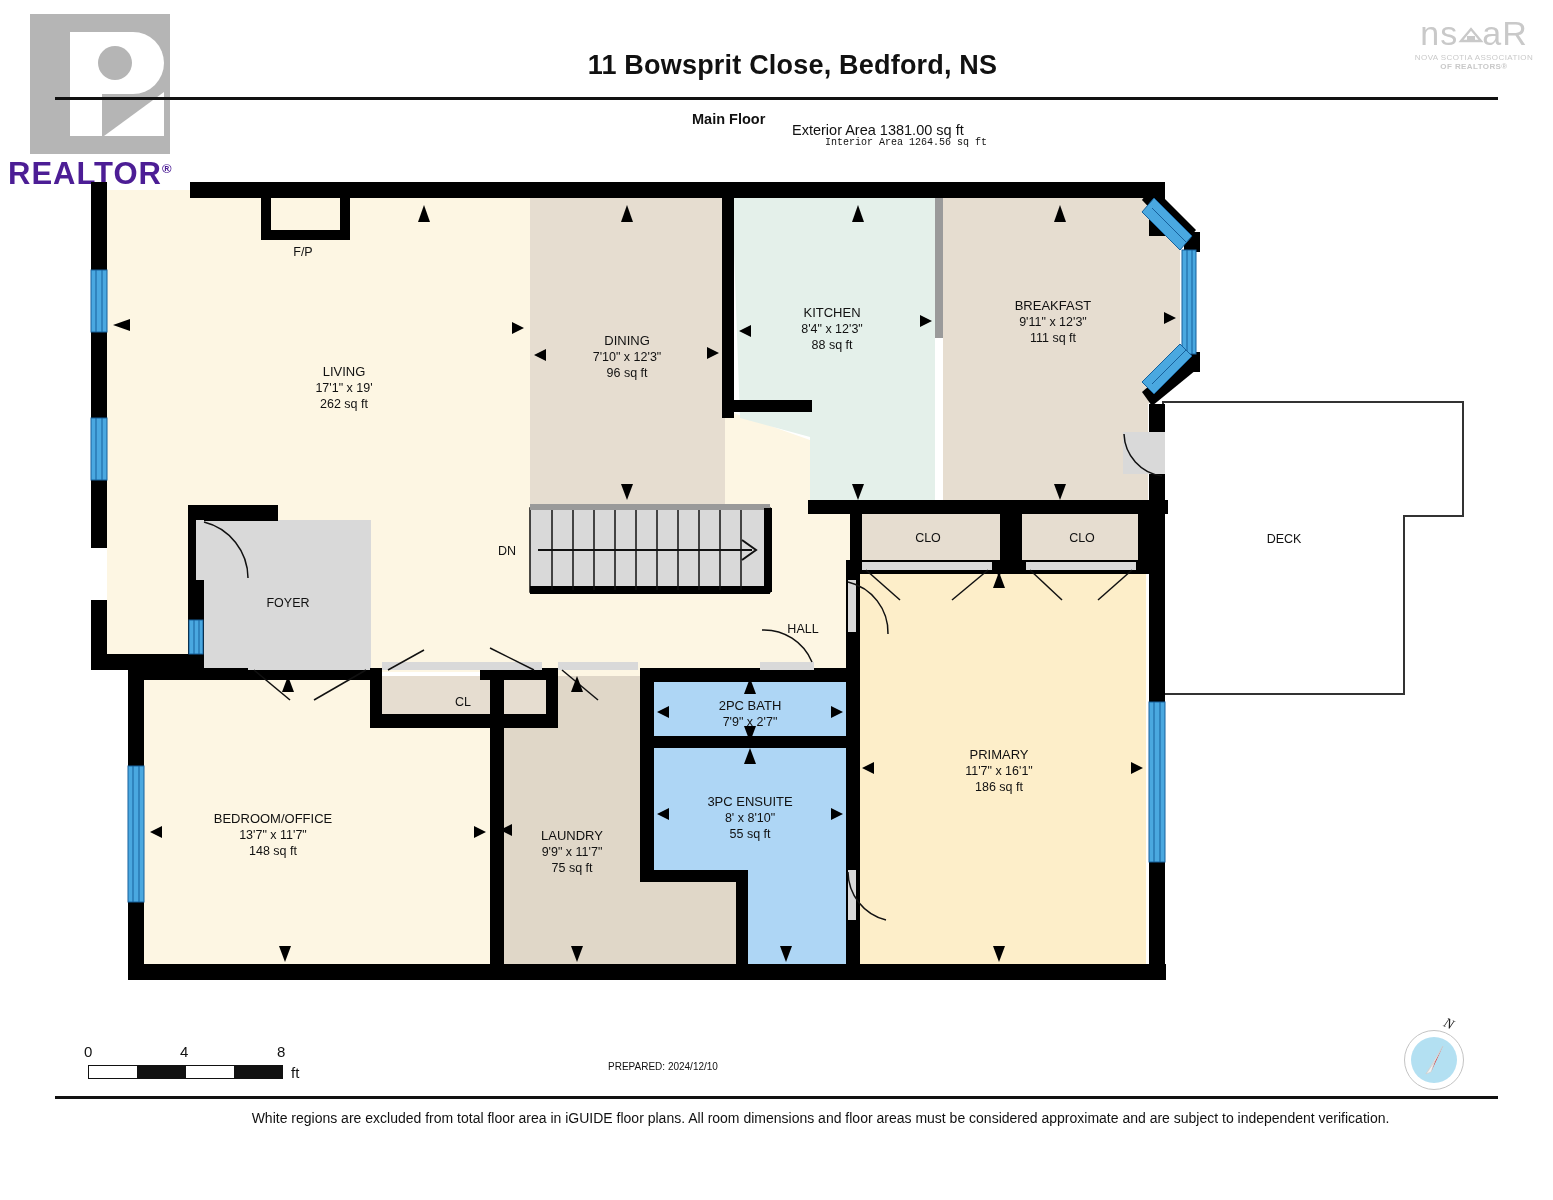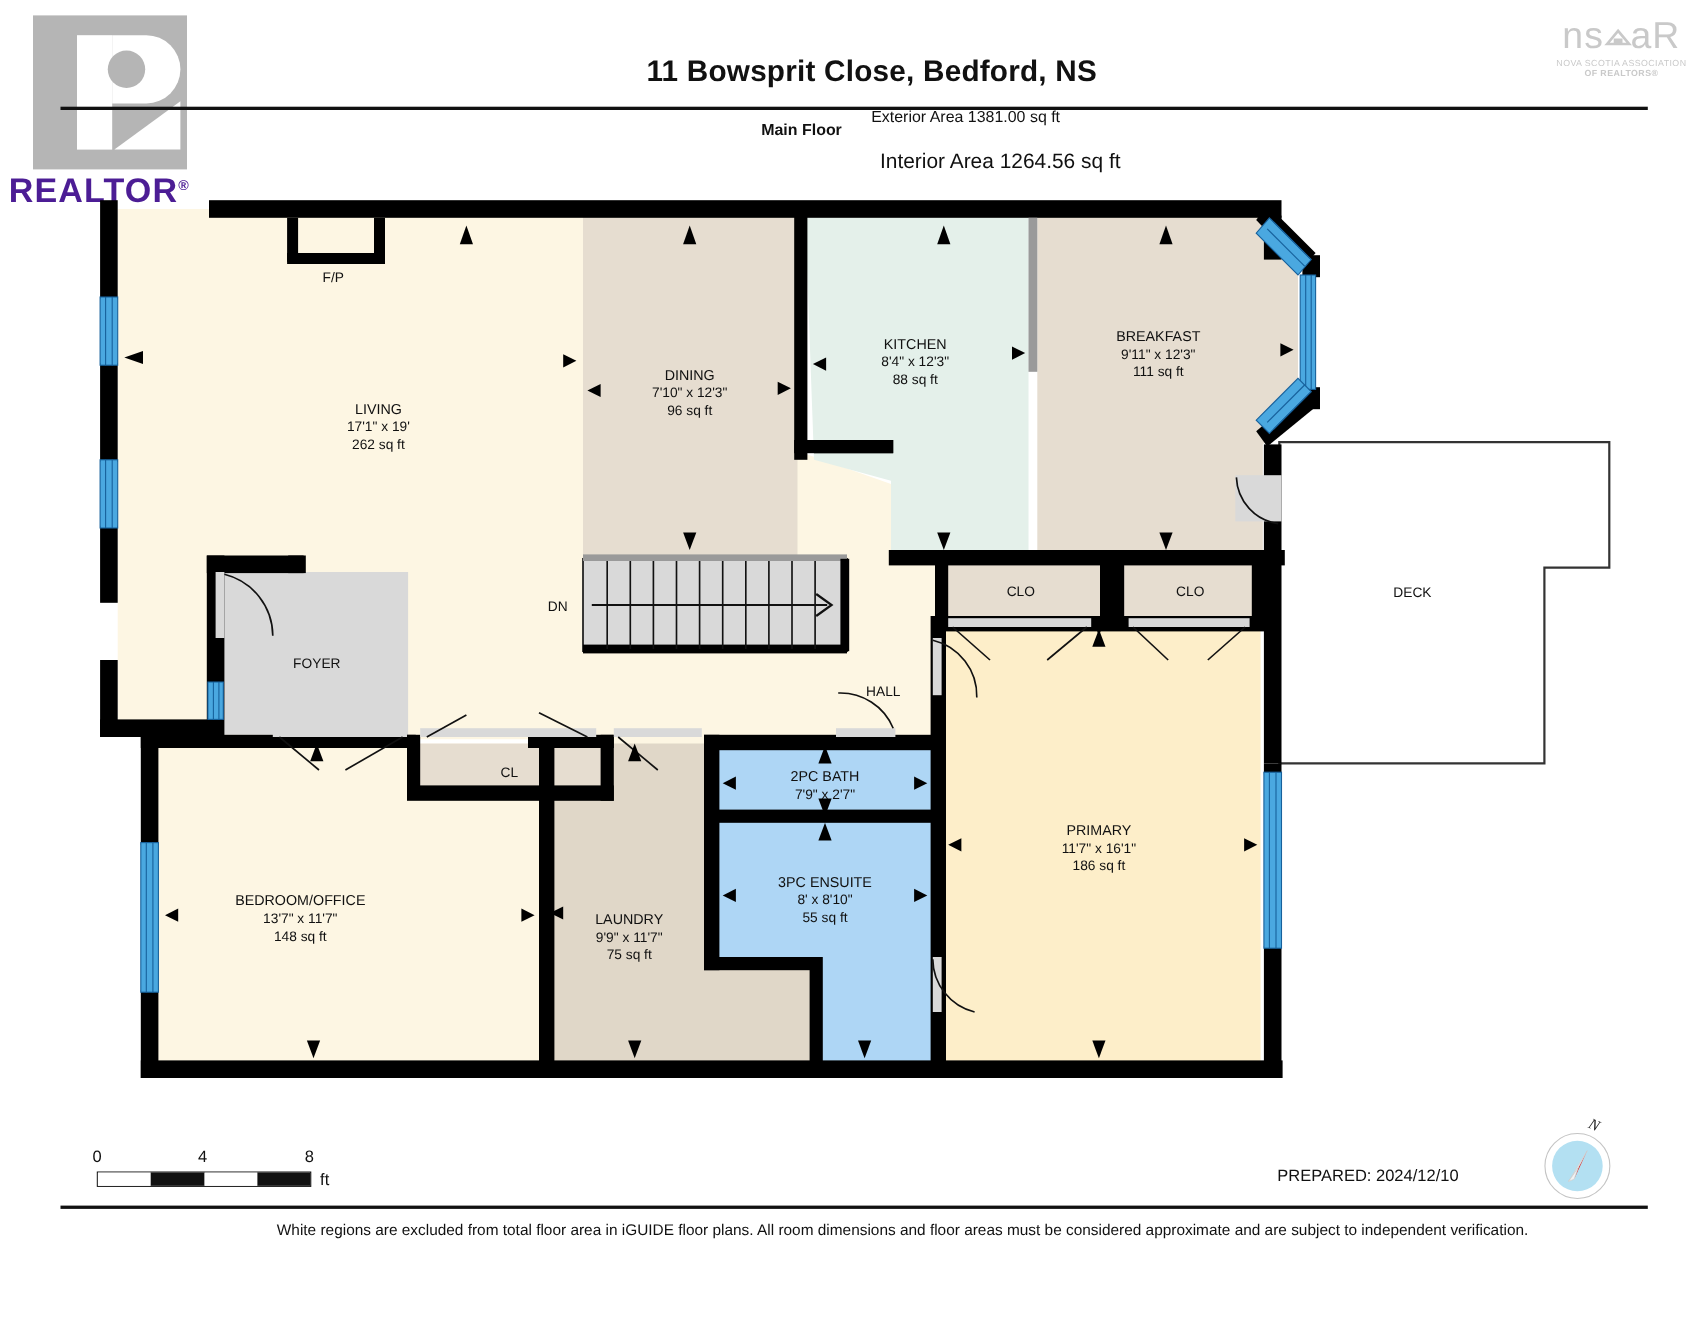--- a/index.html
+++ b/index.html
@@ -48,22 +48,22 @@
   #nsar-logo .sub1{font-size:8px;letter-spacing:.4px;margin-top:3px;}
   #nsar-logo .sub2{font-size:8px;font-weight:bold;letter-spacing:.4px;}
 
   #page-title{
     left:0;top:50px;width:1553px;text-align:center;
     font-size:27px;font-weight:bold;letter-spacing:.2px;padding-left:16px;
   }
   #title-rule{left:55px;top:97px;width:1443px;height:3px;background:#111;}
 
   #floor-label{left:692px;top:111px;font-size:14.5px;font-weight:bold;}
-  #area-ext{left:792px;top:99px;font-size:14.5px;}
-  #area-int{left:800px;top:137px;font-size:19px;}
+  #area-ext{left:792px;top:122px;font-size:14.5px;}
+  #area-int{left:825px;top:137px;font-size:10px;font-family:Liberation Mono, monospace;}
 
   
   #plan{left:0;top:0;width:1553px;height:1030px;}
   #plan svg{display:block;}
 
   .rmlabel{font-family:"Liberation Sans", sans-serif;text-anchor:middle;fill:#111;}
   .rmname{font-size:13px;}
   .rmdim{font-size:12.5px;}
   .rmsmall{font-size:12.5px;}
 
@@ -71,21 +71,21 @@
   #scalebar{left:88px;top:1065px;width:195px;height:14px;border:1px solid #111;box-sizing:border-box;display:flex;}
   #scalebar div{flex:1 1 25%;}
   #scalebar .b{background:#111;}
   #scalebar .w{background:#fff;}
   .scnum{position:absolute;font-size:15px;}
   #sc0{left:84px;top:1043px;}
   #sc4{left:180px;top:1043px;}
   #sc8{left:277px;top:1043px;}
   #scft{left:291px;top:1064px;font-size:15px;}
 
-  #prepared{left:0;top:1061px;width:1326px;text-align:right;font-size:15px;}
+  #prepared{left:0;top:1061px;width:1326px;text-align:center;font-size:10px;}
 
   #compass{left:1404px;top:1030px;width:62px;height:62px;}
   #compass .ring{
     position:absolute;left:0;top:0;width:60px;height:60px;border-radius:50%;
     border:1px solid #c4c4c4;background:#ffffff;box-sizing:border-box;
   }
   #compass .disc{
     position:absolute;left:7px;top:7px;width:46px;height:46px;border-radius:50%;
     background:#b3e0f2;
   }

